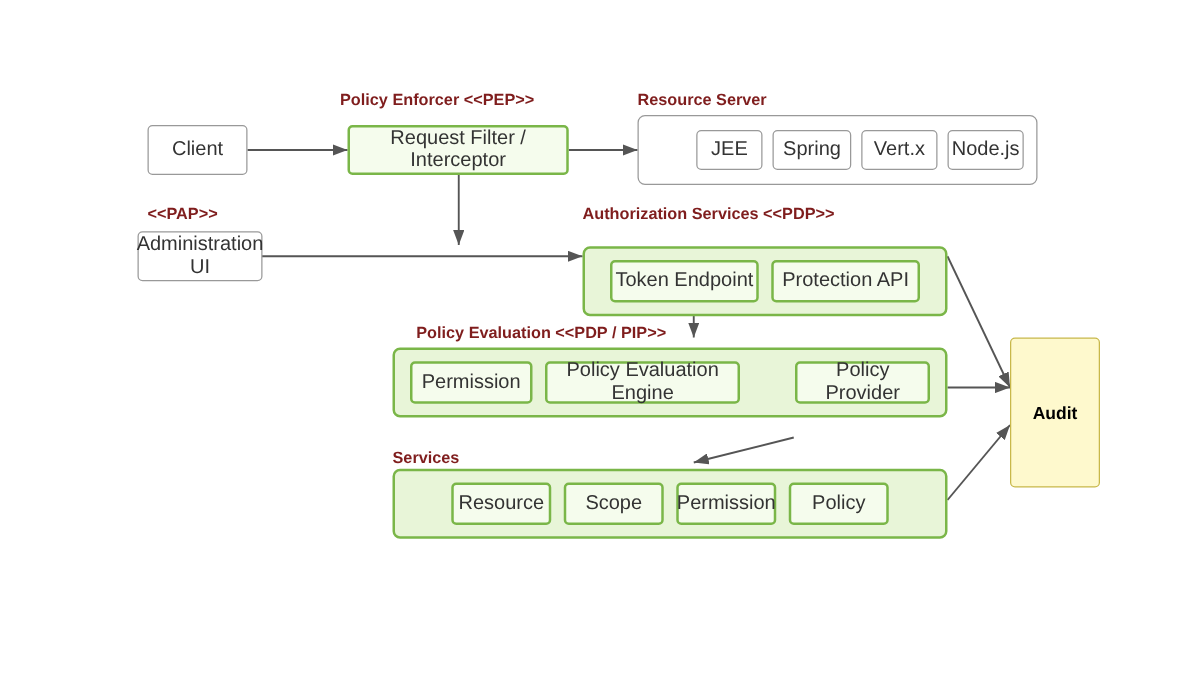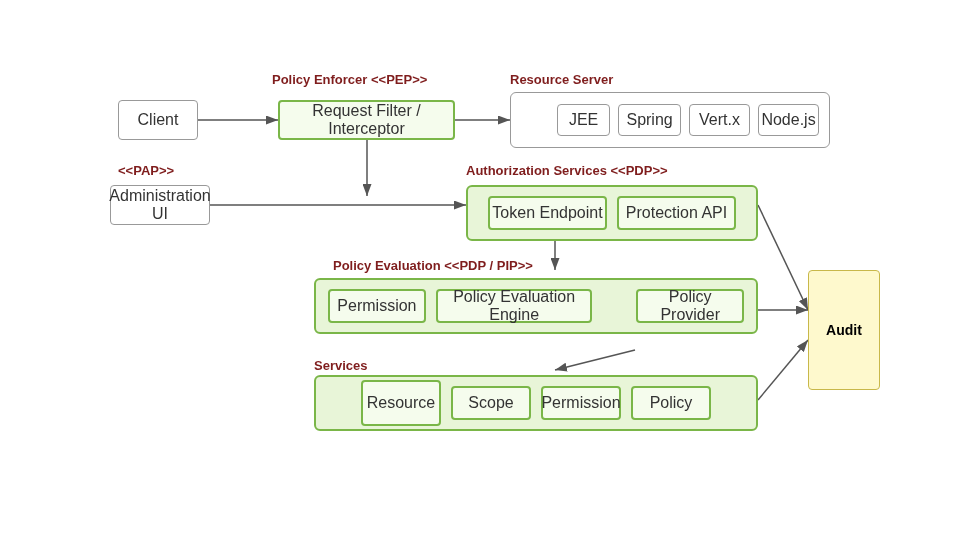--- a/index.html
+++ b/index.html
@@ -131,21 +131,21 @@
   </div>
 
   <div class="box" style="left:110px; top:185px; width:100px; height:40px;">
     <span>Administration UI</span>
   </div>
 
   <div class="section-label" style="left:466px; top:163px;">
     <span>Authorization Services &lt;&lt;PDP&gt;&gt;</span>
   </div>
 
-  <div class="box green-container" style="left:466px; top:185px; width:292px; height:56px; padding:0 20px; gap:10px; display:flex; justify-content:center;">
+  <div class="box green-container" style="left:466px; top:197px; width:292px; height:56px; padding:0 20px; gap:10px; display:flex; justify-content:center;">
     <div class="box green-outline" style="position:relative; width:120px; height:34px; left:auto; top:auto;">
       <span>Token Endpoint</span>
     </div>
     <div class="box green-outline" style="position:relative; width:120px; height:34px; left:auto; top:auto;">
       <span>Protection API</span>
     </div>
   </div>
 
   <div class="section-label" style="left:314px; top:258px;padding-left:19px;">
     <span>Policy Evaluation &lt;&lt;PDP / PIP&gt;&gt;</span>
@@ -161,21 +161,21 @@
     <div class="box green-outline" style="position:relative; width:110px; height:34px; left:auto; top:auto;margin-left:34px;">
       <span>Policy Provider</span>
     </div>
   </div>
 
   <div class="section-label" style="left:314px; top:358px;">
     <span>Services</span>
   </div>
 
   <div class="box green-container" style="left:314px; top:375px; width:444px; height:56px; padding:0 12px; gap:10px; display:flex; align-items:center; justify-content:center;">
-    <div class="box green-outline" style="position:relative; width:80px; height:46px; left:auto; top:auto;">
+    <div class="box green-outline" style="position:relative; width:80px; height:34px; left:auto; top:auto;">
       <span>Resource</span>
     </div>
     <div class="box green-outline" style="position:relative; width:80px; height:34px; left:auto; top:auto;">
       <span>Scope</span>
     </div>
     <div class="box green-outline" style="position:relative; width:80px; height:34px; left:auto; top:auto;">
       <span>Permission</span>
     </div>
     <div class="box green-outline" style="position:relative; width:80px; height:34px; left:auto; top:auto;">
       <span>Policy</span>

